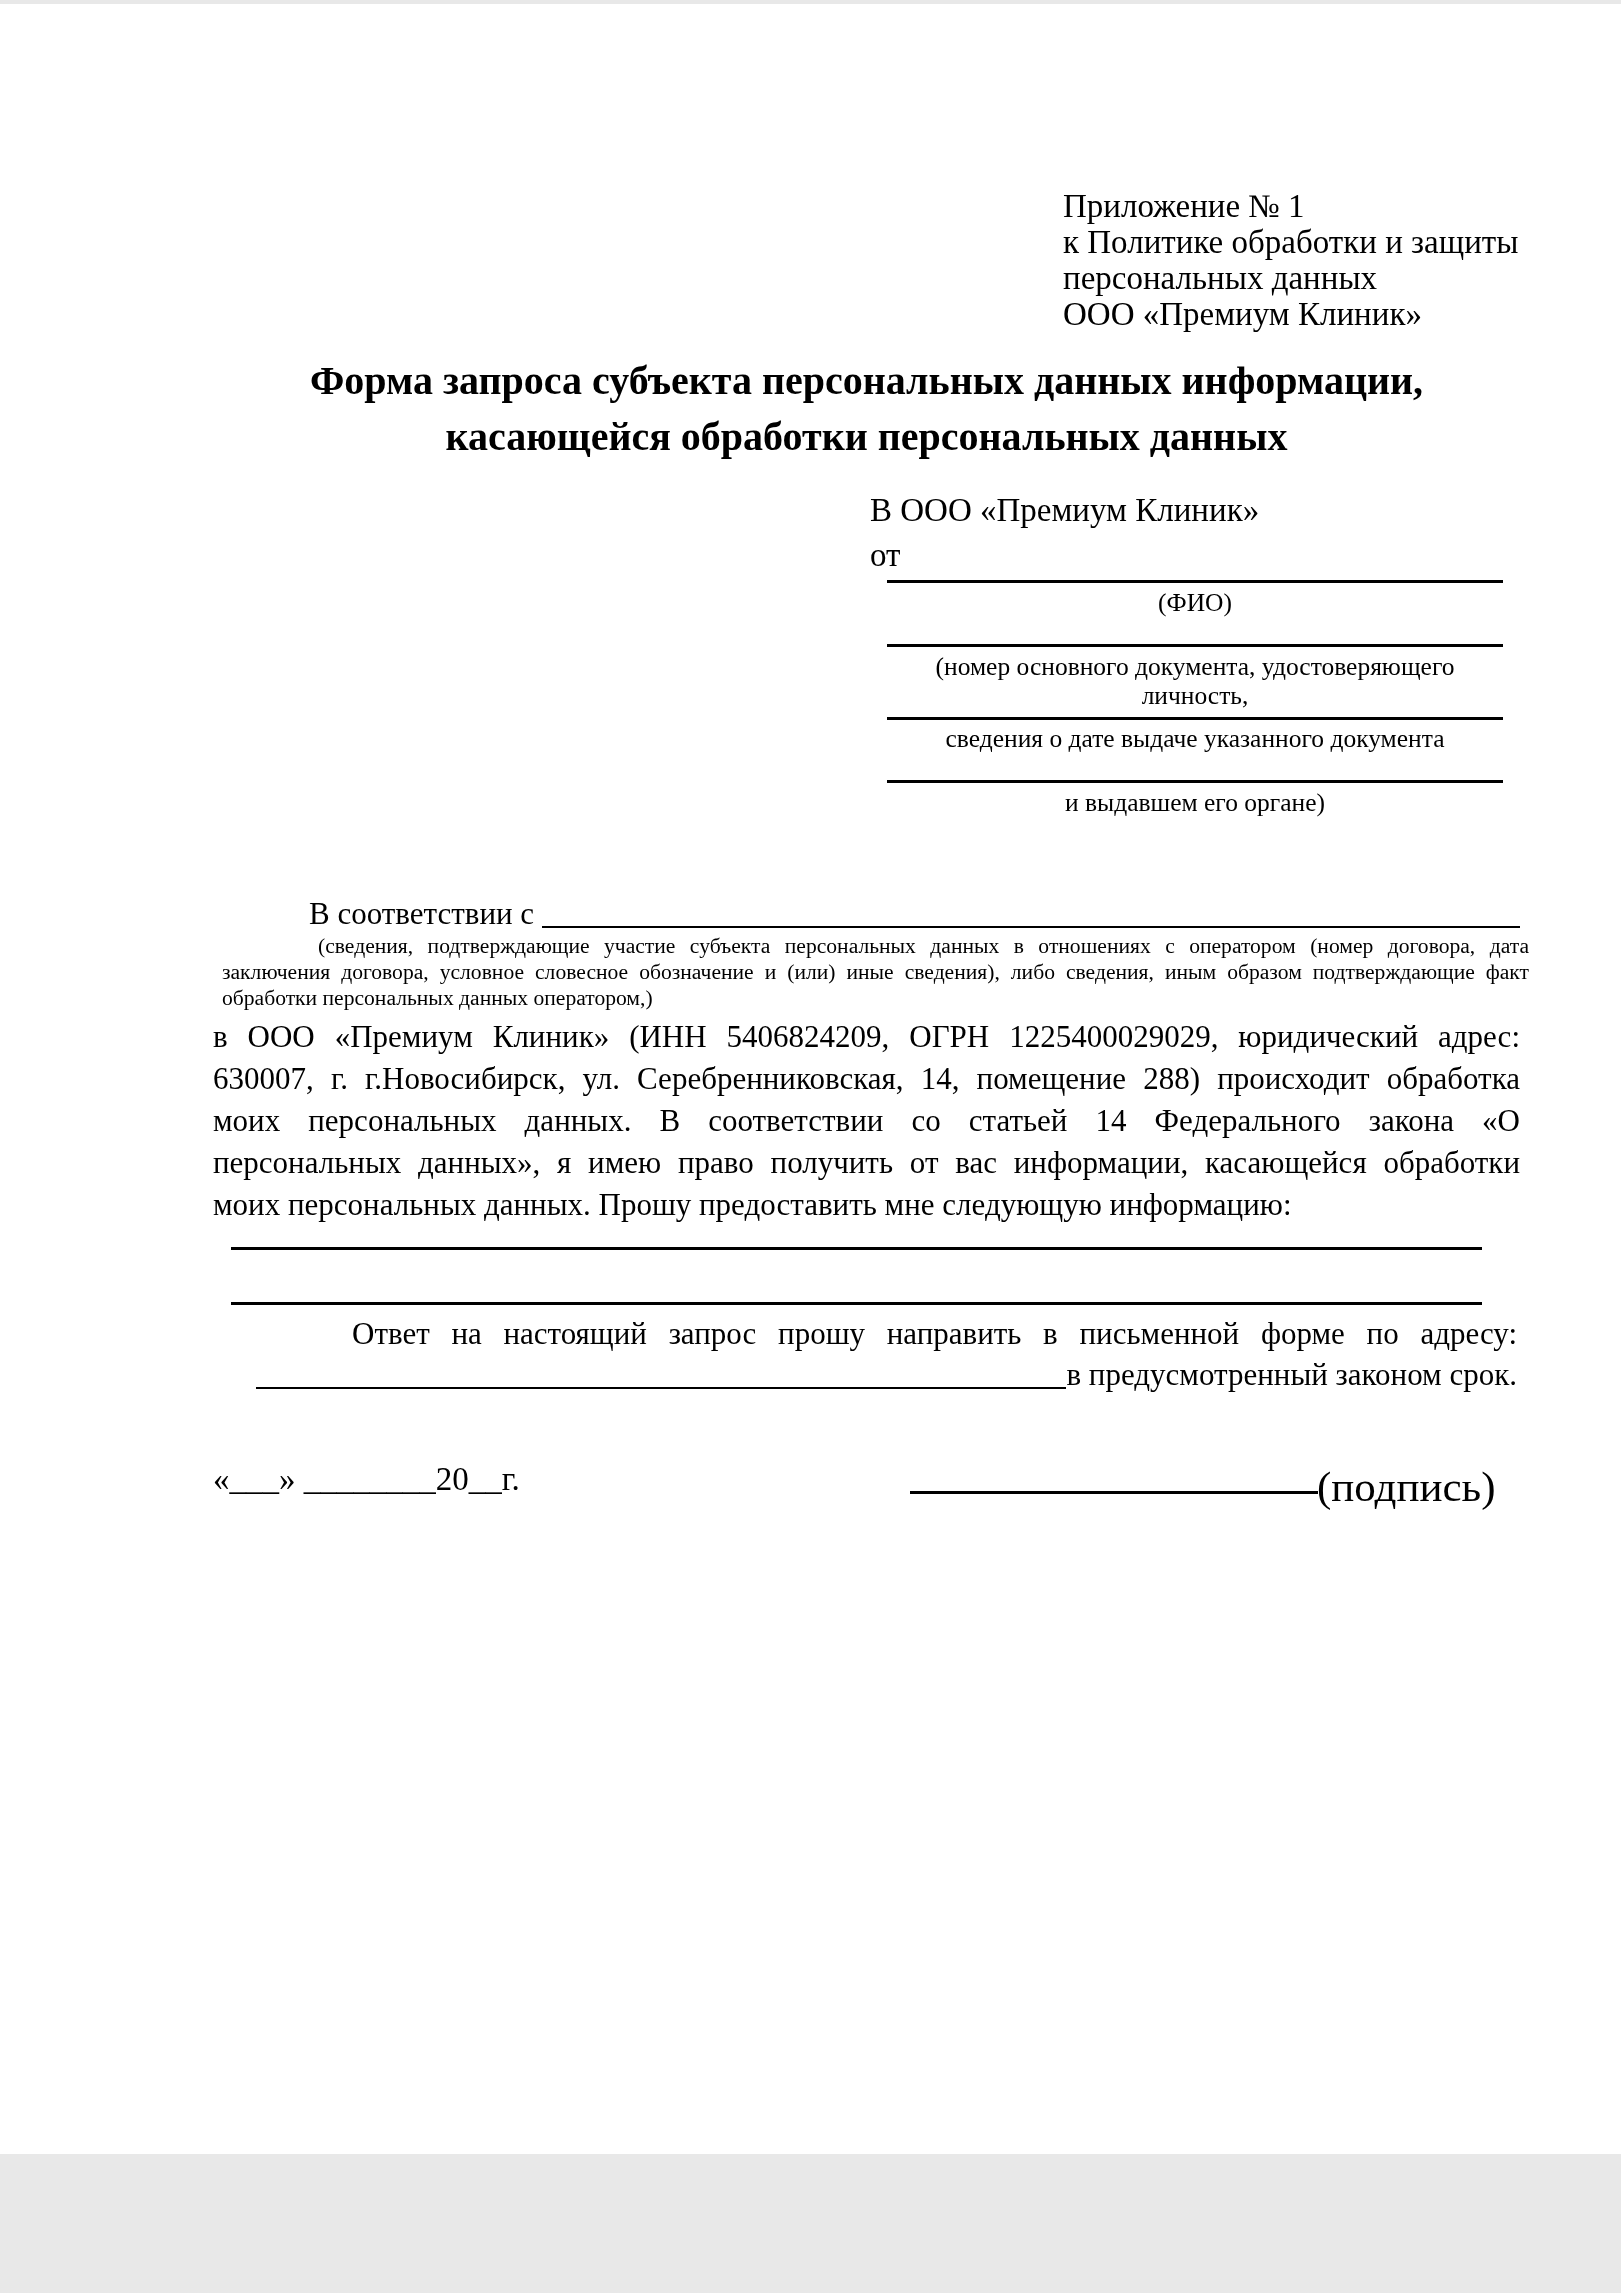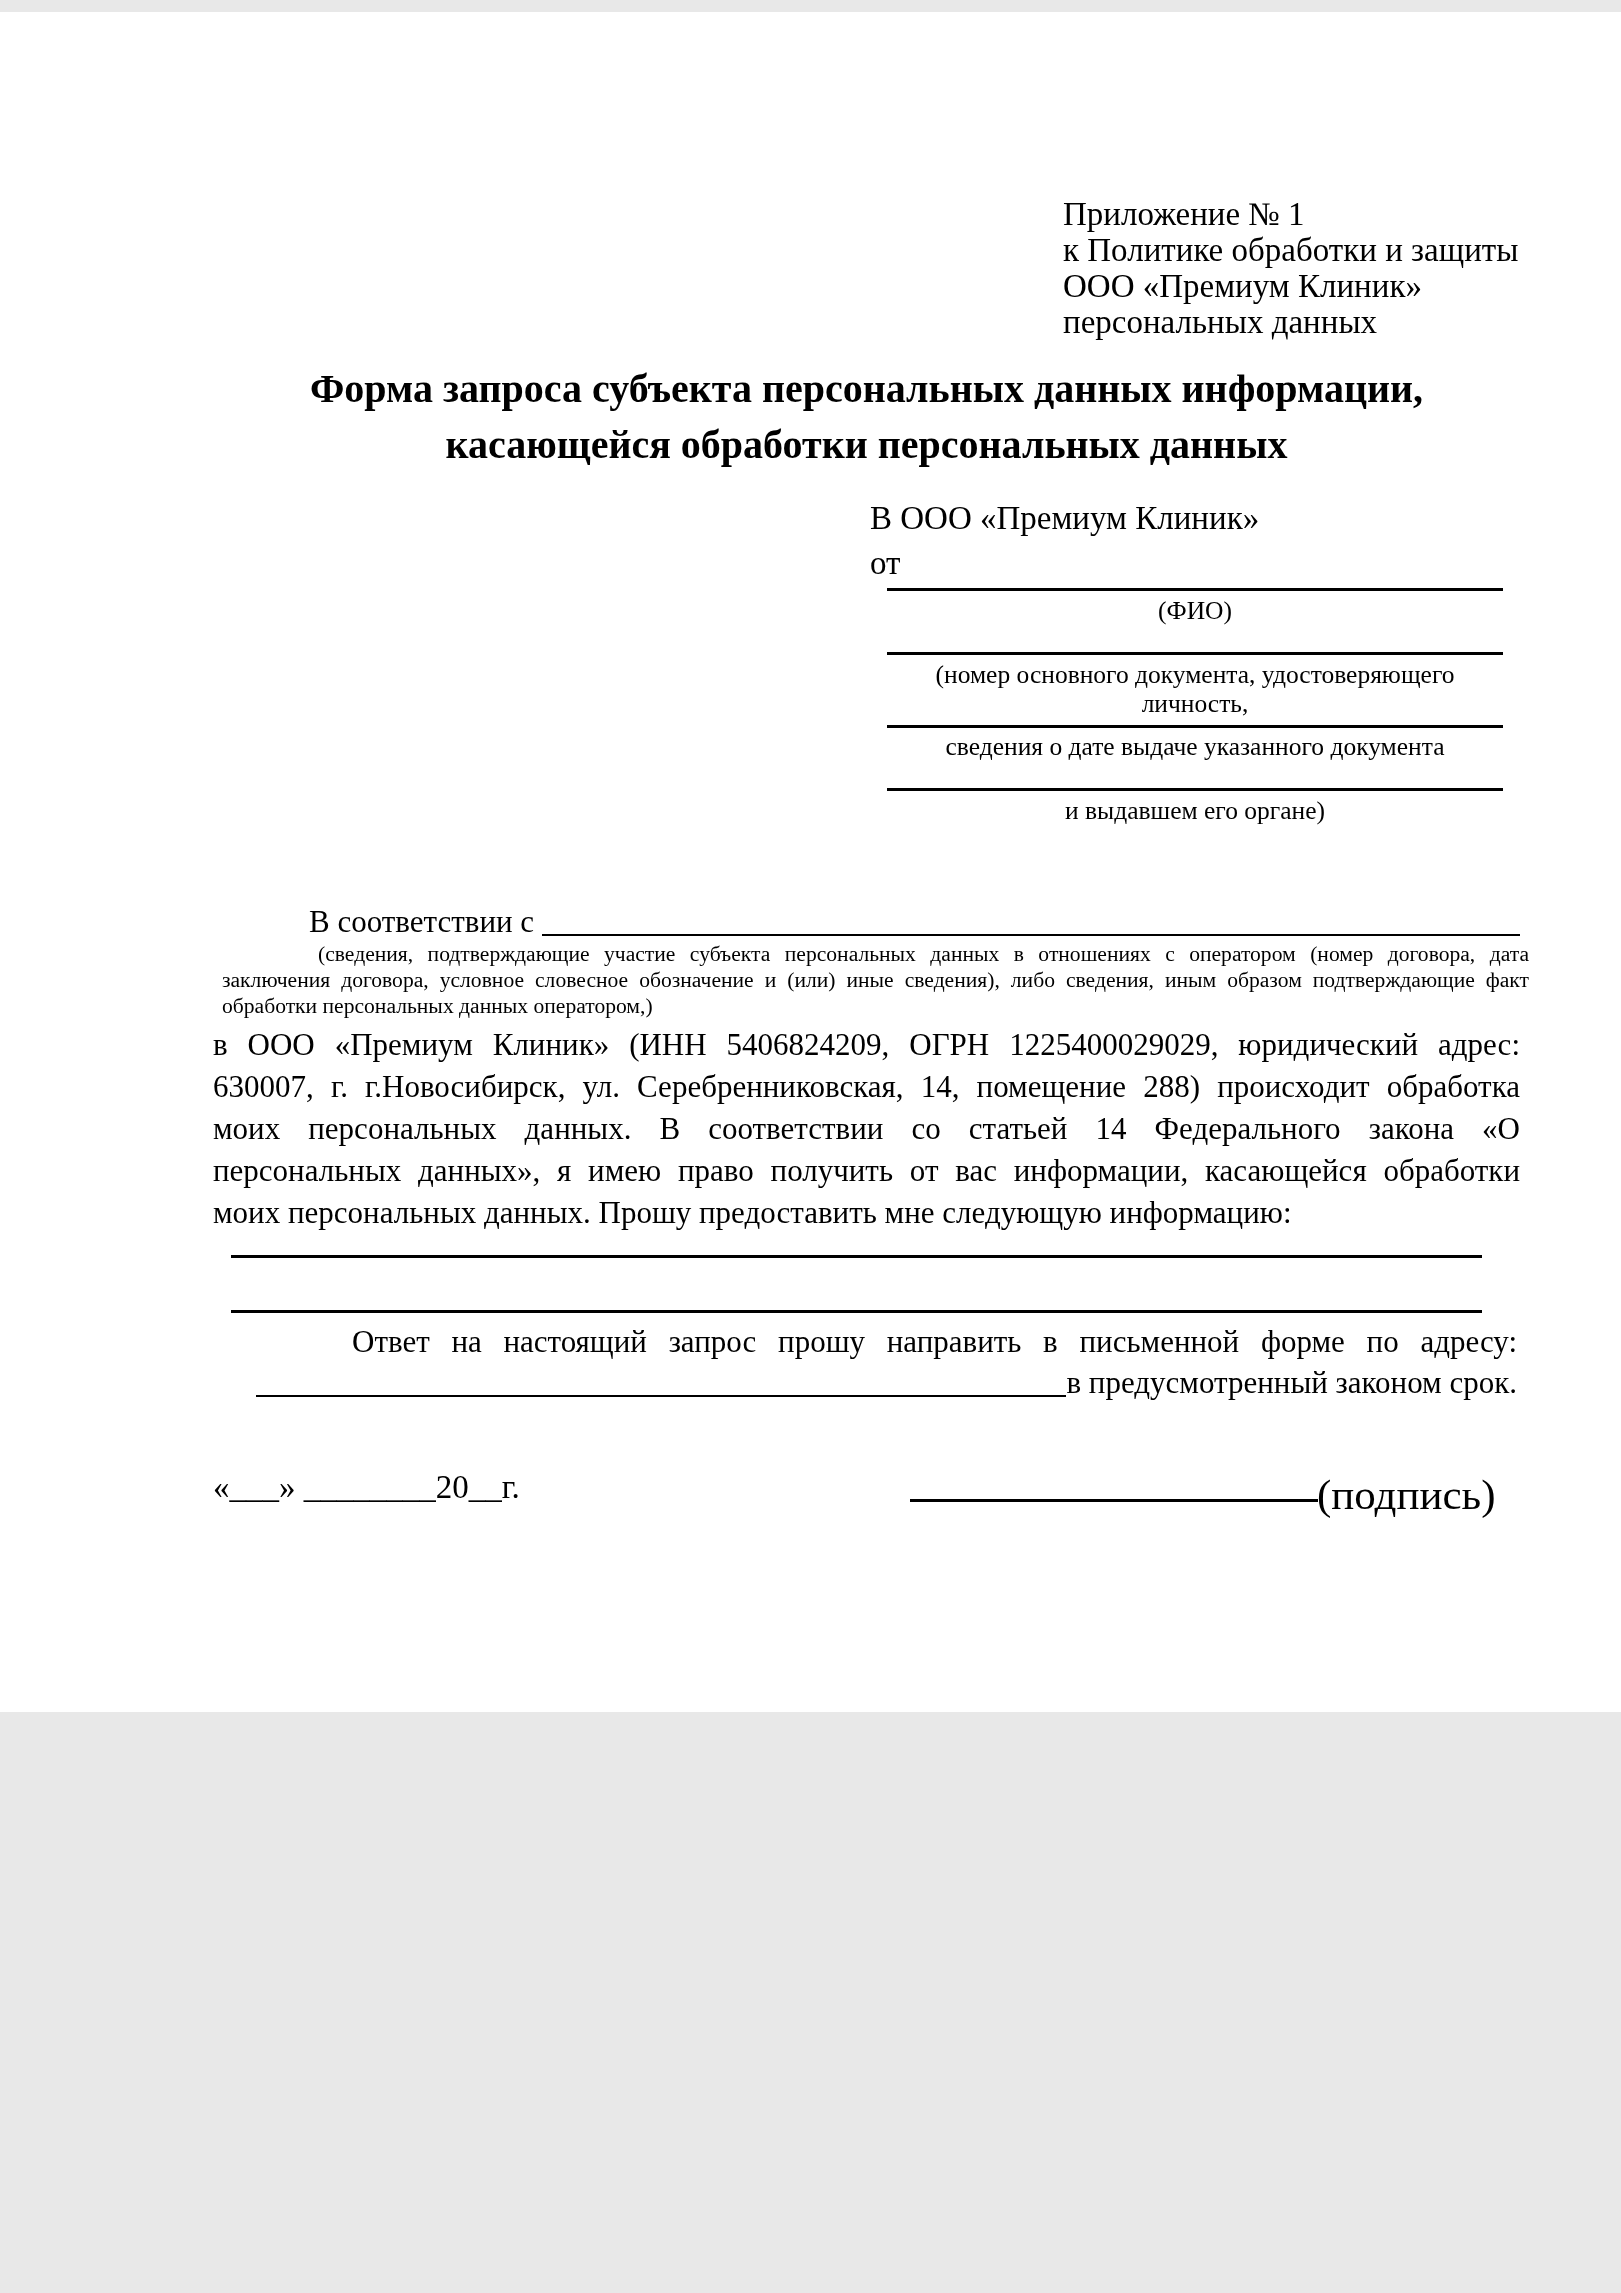--- a/index.html
+++ b/index.html
@@ -3,23 +3,23 @@
 <meta charset="utf-8">
 <style>
   html, body {
     margin: 0;
     padding: 0;
     background: #e8e8e8;
   }
   .page {
     position: relative;
     width: 1621px;
-    height: 1700px;
+    height: 2150px;
     background: #ffffff;
-    margin: 12px auto;
+    margin: 4px auto;
     font-family: "Liberation Serif", "DejaVu Serif", serif;
     color: #000000;
     overflow: hidden;
   }
   
   .appendix {
     position: absolute;
     left: 1063px;
     top: 184px;
     font-size: 33px;
@@ -181,22 +181,22 @@
   }
 </style>
 </head>
 <body>
 
 <div class="page">
 
   <div class="appendix">
     <div>Приложение № 1</div>
     <div>к Политике обработки и защиты</div>
+    <div>персональных данных</div>
     <div>ООО «Премиум Клиник»</div>
-    <div>персональных данных</div>
   </div>
 
   <div class="doc-title">
     <div>Форма запроса субъекта персональных данных информации,</div>
     <div>касающейся обработки персональных данных</div>
   </div>
 
   <div class="addr-to">В ООО «Премиум Клиник»</div>
   <div class="addr-from">от</div>
 

